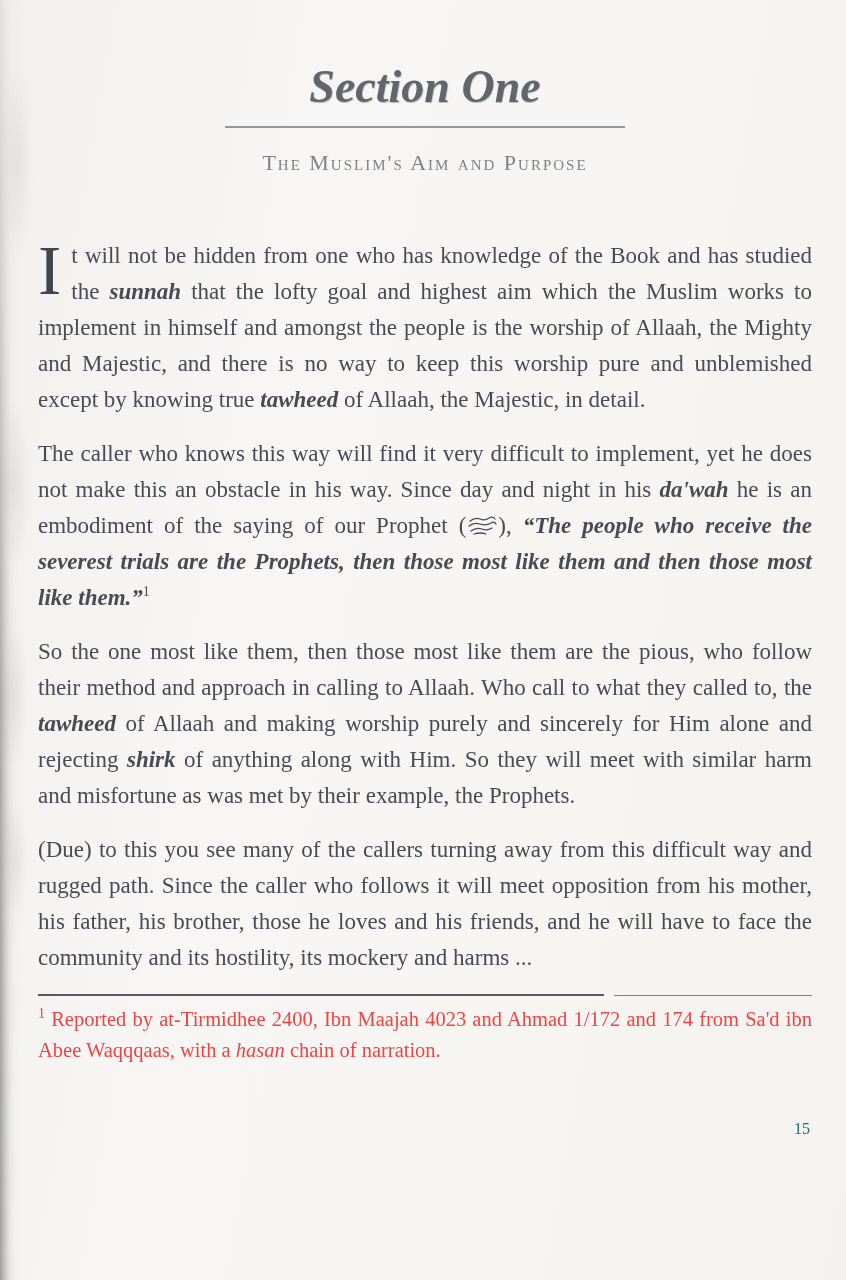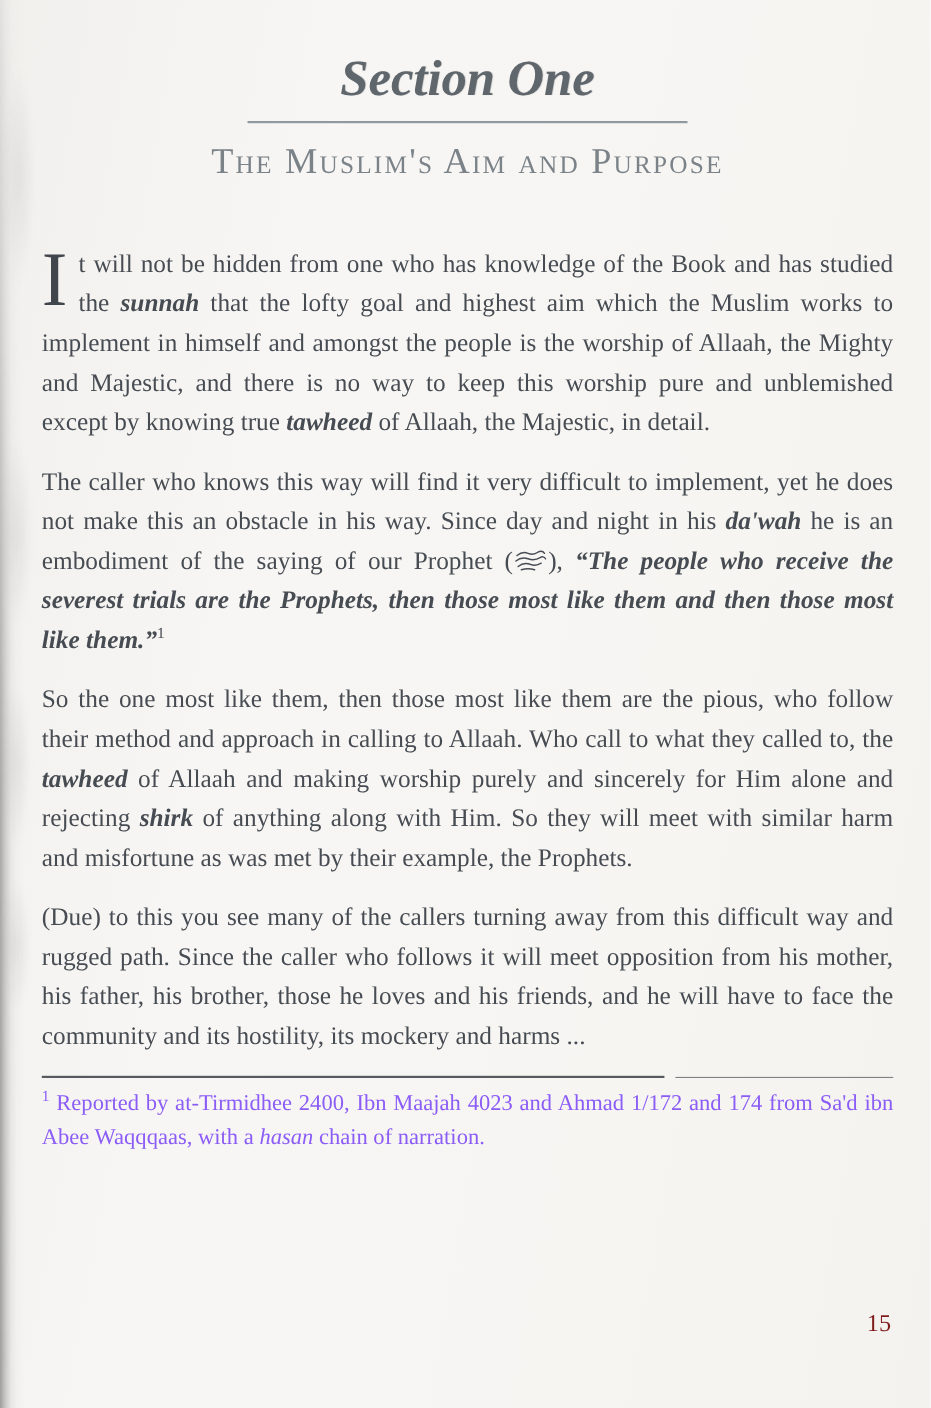--- a/index.html
+++ b/index.html
@@ -40,21 +40,21 @@
     filter: blur(2px);
     background: radial-gradient(closest-side, rgba(115,120,126,0.12), rgba(115,120,126,0.0));
   }
   .g1 { left: 2px;  top: 60px;  width: 30px; height: 200px; }
   .g2 { left: 0px;  top: 400px; width: 30px; height: 170px; }
   .g3 { left: 2px;  top: 620px; width: 26px; height: 150px; }
   .g4 { left: 2px;  top: 800px; width: 26px; height: 120px; }
 
   .content {
     position: relative;
-    padding: 0 34px 0 38px;
+    padding: 16px 34px 0 38px;
   }
 
   header { text-align: center; }
   .section-label {
     margin: 0;
     padding-top: 44px;
     font-family: "Liberation Serif", serif;
     font-style: italic;
     font-weight: 700;
     font-size: 46px;
@@ -67,21 +67,21 @@
     margin: 12px auto 0 auto;
     border: none;
     border-top: 2px solid #9199a0;
     height: 0;
   }
   .chapter-title {
     margin: 14px 0 0 0;
     font-family: "Liberation Serif", serif;
     font-weight: 400;
     font-variant: small-caps;
-    font-size: 33px;
+    font-size: 22px;
     line-height: 42px;
     letter-spacing: 2px;
     color: #7b8389;
   }
 
   main { margin-top: 54px; }
   .para {
     margin: 0 0 18px 0;
     font-size: 23px;
     line-height: 36px;
@@ -118,29 +118,29 @@
   }
   .fn-rule .seg2 {
     display: block;
     flex: 1; height: 1px;
     background: #7d8186;
   }
   .footnote {
     margin: 0;
     font-size: 20.5px;
     line-height: 31px;
-    color: #8b5cf6;
+    color: #ef4444;
     text-align: justify;
   }
   .page-number {
     position: absolute;
     right: 36px;
-    top: 1190px;
-    font-size: 22px;
-    color: #7f1d1d;
+    top: 1120px;
+    font-size: 16px;
+    color: #0f766e;
   }
 </style>
 </head>
 <body>
 
 <div class="page">
   <div class="left-edge"></div>
   <div class="ghost g1"></div>
   <div class="ghost g2"></div>
   <div class="ghost g3"></div>

